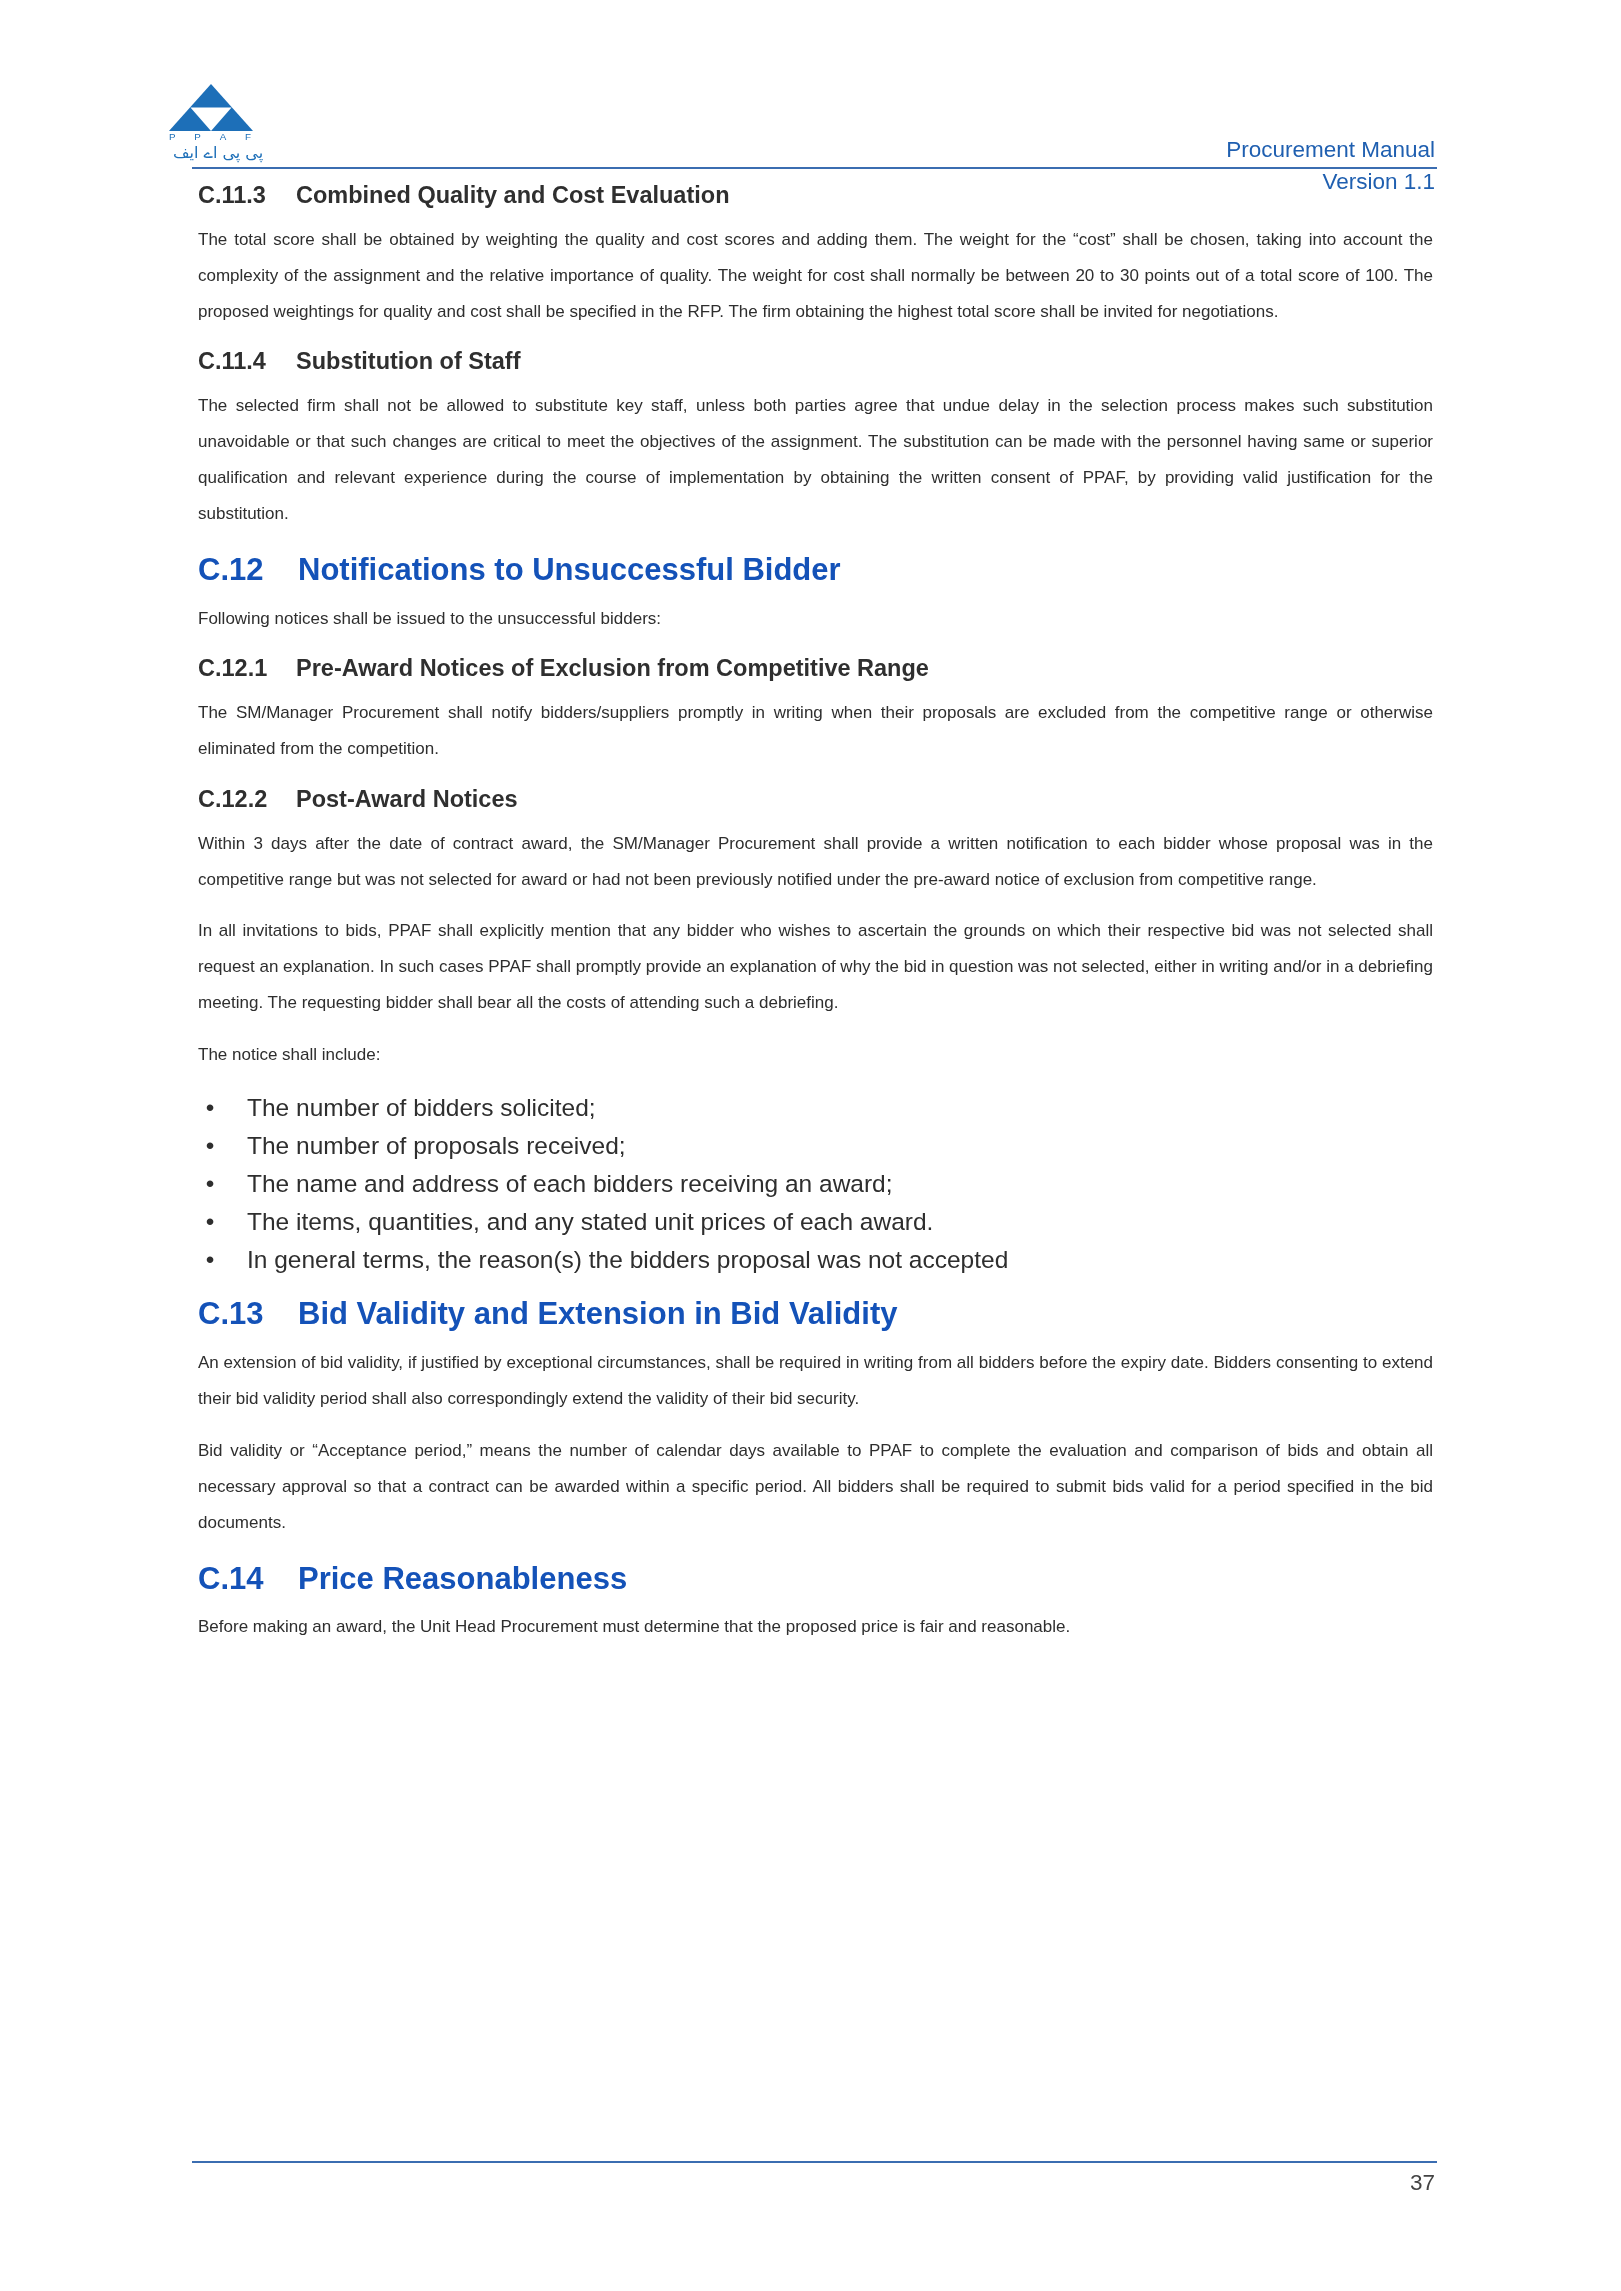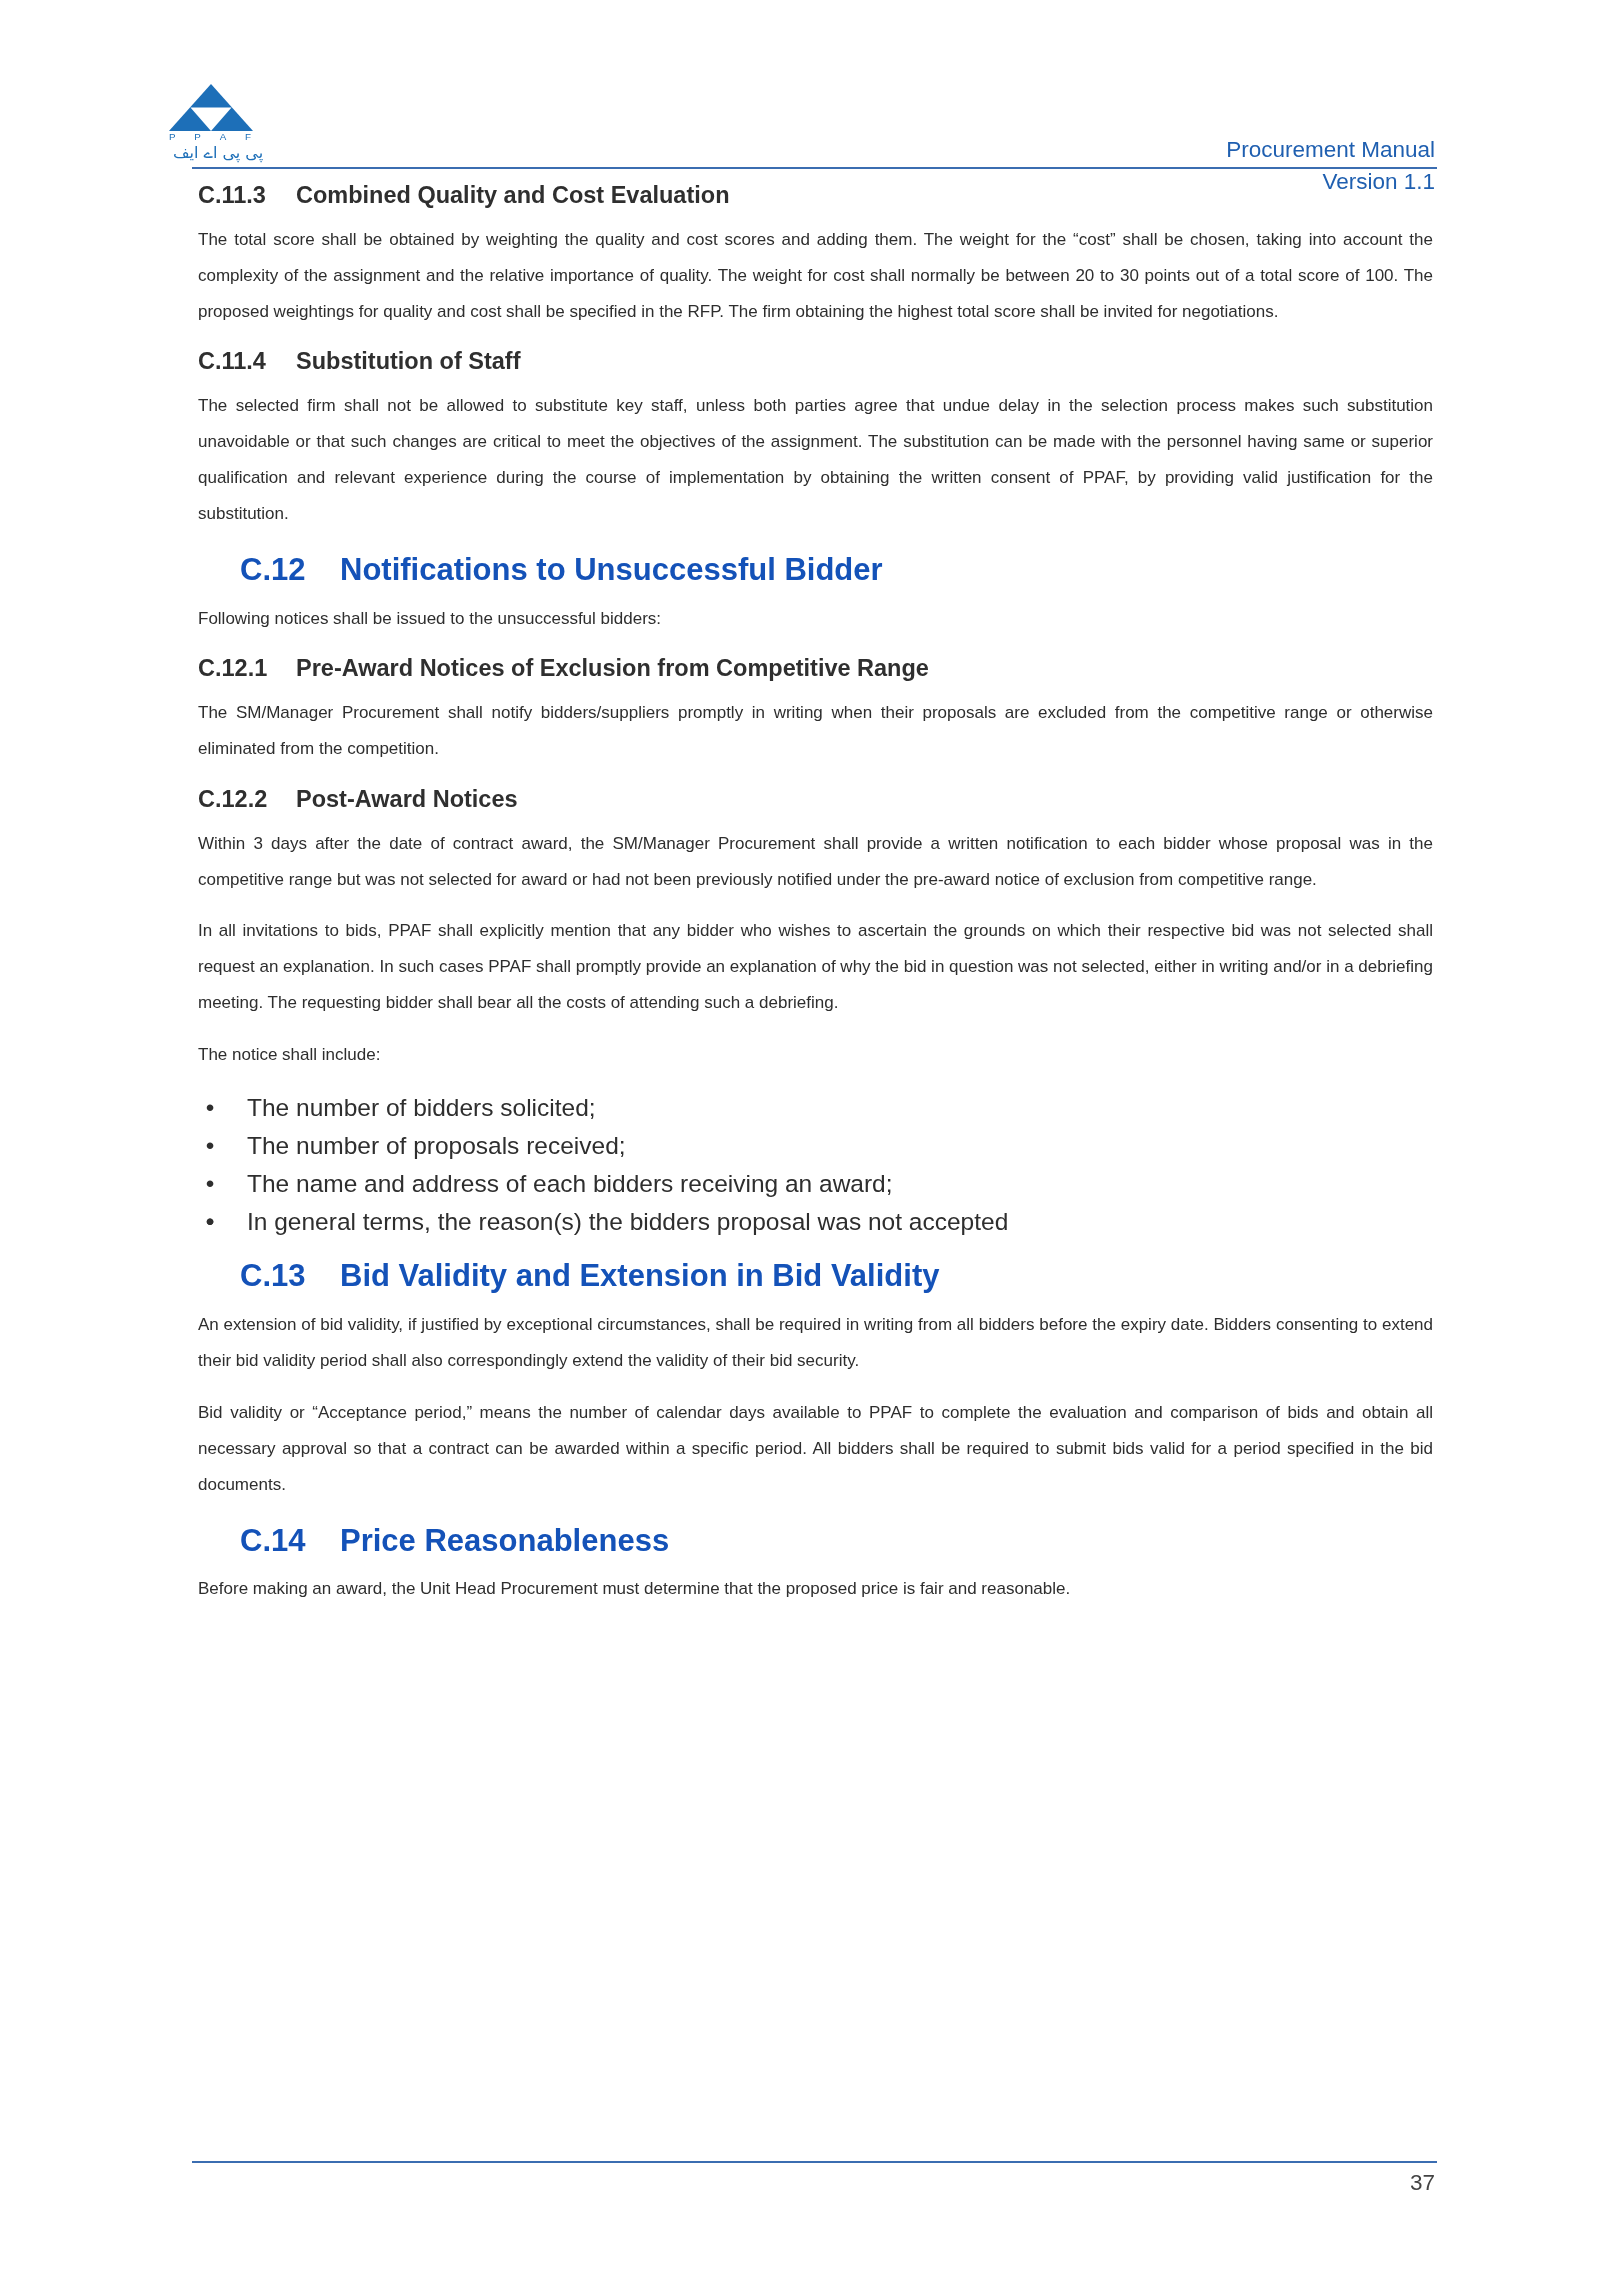--- a/index.html
+++ b/index.html
@@ -9,21 +9,21 @@
   .logo svg { display: block; }
   .logo-letters { position: absolute; left: 169px; top: 131px; width: 82px; display: flex; justify-content: space-between;
                   font-size: 9.8px; color: #1d6fb8; letter-spacing: 0; font-family: "Liberation Sans", sans-serif; }
   .logo-urdu { position: absolute; left: 173px; top: 143px; font-size: 16px; color: #1d6fb8; font-family: "DejaVu Sans", sans-serif; }
   .header-right { position: absolute; right: 186px; top: 98px; text-align: right; color: #1f5fb0; font-size: 22.5px; line-height: 32px; margin-top: 36px; }
   .header-rule { position: absolute; left: 192px; top: 167px; width: 1245px; height: 2px; background: #3b6db1; }
   .content { position: absolute; left: 198px; top: 173px; width: 1235px; }
   .h3 { font-weight: bold; font-size: 23.5px; color: #2f2f2f; margin: 5.9px 0 9.8px 0; line-height: 33px; }
   .h3 .num { display: inline-block; min-width: 98px; }
   .h2 { font-weight: bold; font-size: 31px; color: #1452b8; margin: 9.8px 0 9.8px 0; line-height: 43px; }
-  .h2 .num { display: inline-block; min-width: 100px; margin-left: 42px; }
+  .h2 .num { display: inline-block; min-width: 100px; }
   p { margin: 0 0 15.7px 0; font-size: 17px; line-height: 36px; text-align: justify; color: #2e2e2e; }
   ul { margin: 0 0 13.7px 0; padding: 0; list-style: none; }
   li { position: relative; padding-left: 49px; font-size: 24.5px; line-height: 38px; color: #2e2e2e; }
   li .bullet { position: absolute; left: 7.8px; top: 0; }
   .footer-rule { position: absolute; left: 192px; top: 2161px; width: 1245px; height: 2px; background: #3b6db1; }
   .page-number { position: absolute; right: 186px; top: 2170px; font-size: 22.5px; color: #444; }
 </style>
 </head>
 <body>
 
@@ -73,21 +73,21 @@
     <span class="num">C.12.2</span><span>Post-Award Notices</span>
   </div>
   <p>Within 3 days after the date of contract award, the SM/Manager Procurement shall provide a written notification to each bidder whose proposal was in the competitive range but was not selected for award or had not been previously notified under the pre-award notice of exclusion from competitive range.</p>
   <p>In all invitations to bids, PPAF shall explicitly mention that any bidder who wishes to ascertain the grounds on which their respective bid was not selected shall request an explanation. In such cases PPAF shall promptly provide an explanation of why the bid in question was not selected, either in writing and/or in a debriefing meeting. The requesting bidder shall bear all the costs of attending such a debriefing.</p>
   <p>The notice shall include:</p>
 
   <ul>
     <li><span class="bullet">•</span><span>The number of bidders solicited;</span></li>
     <li><span class="bullet">•</span><span>The number of proposals received;</span></li>
     <li><span class="bullet">•</span><span>The name and address of each bidders receiving an award;</span></li>
-    <li><span class="bullet">•</span></li>
+    <li><span class="bullet">•</span><span>The items, quantities, and any stated unit prices of each award.</span></li>
     <li><span class="bullet">•</span><span>In general terms, the reason(s) the bidders proposal was not accepted</span></li>
   </ul>
 
   <div class="h2">
     <span class="num">C.13</span><span>Bid Validity and Extension in Bid Validity</span>
   </div>
   <p>An extension of bid validity, if justified by exceptional circumstances, shall be required in writing from all bidders before the expiry date. Bidders consenting to extend their bid validity period shall also correspondingly extend the validity of their bid security.</p>
   <p>Bid validity or “Acceptance period,” means the number of calendar days available to PPAF to complete the evaluation and comparison of bids and obtain all necessary approval so that a contract can be awarded within a specific period. All bidders shall be required to submit bids valid for a period specified in the bid documents.</p>
 
   <div class="h2">

